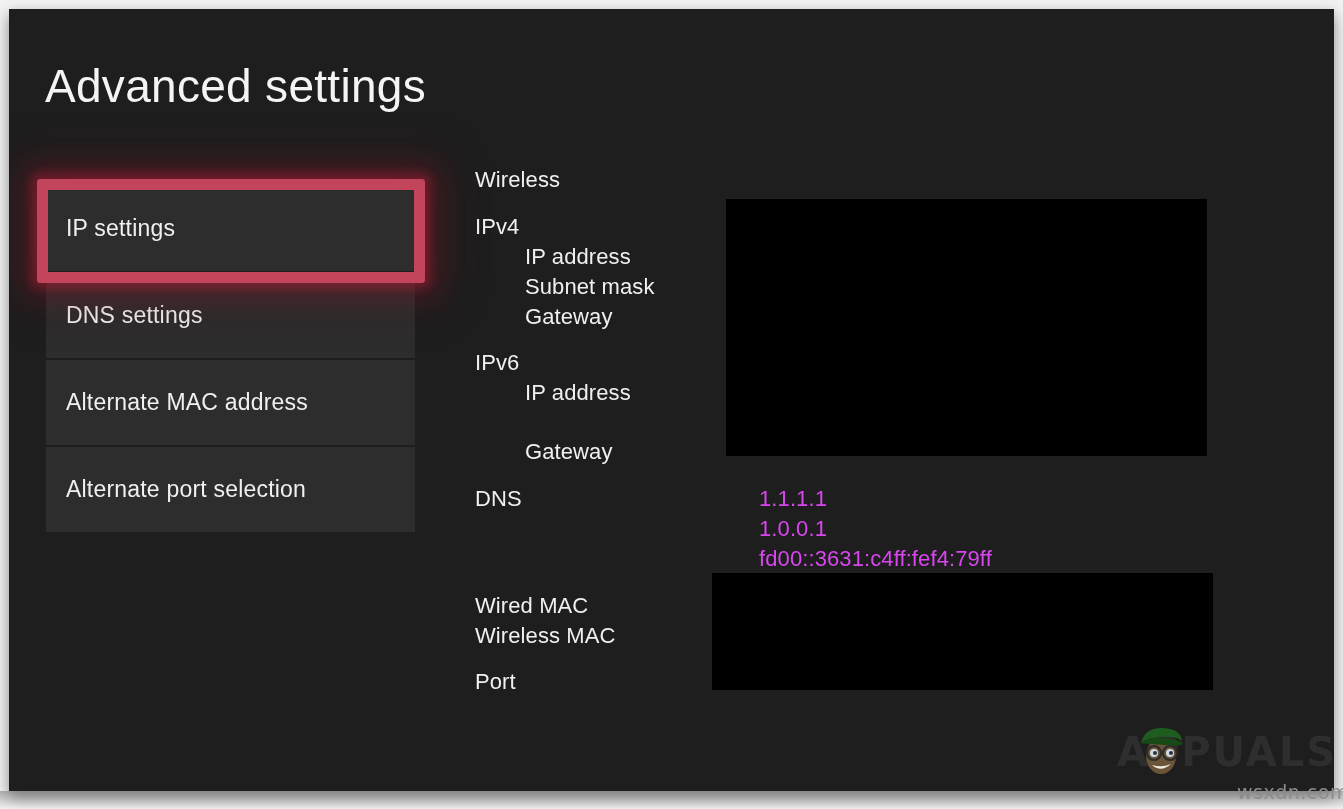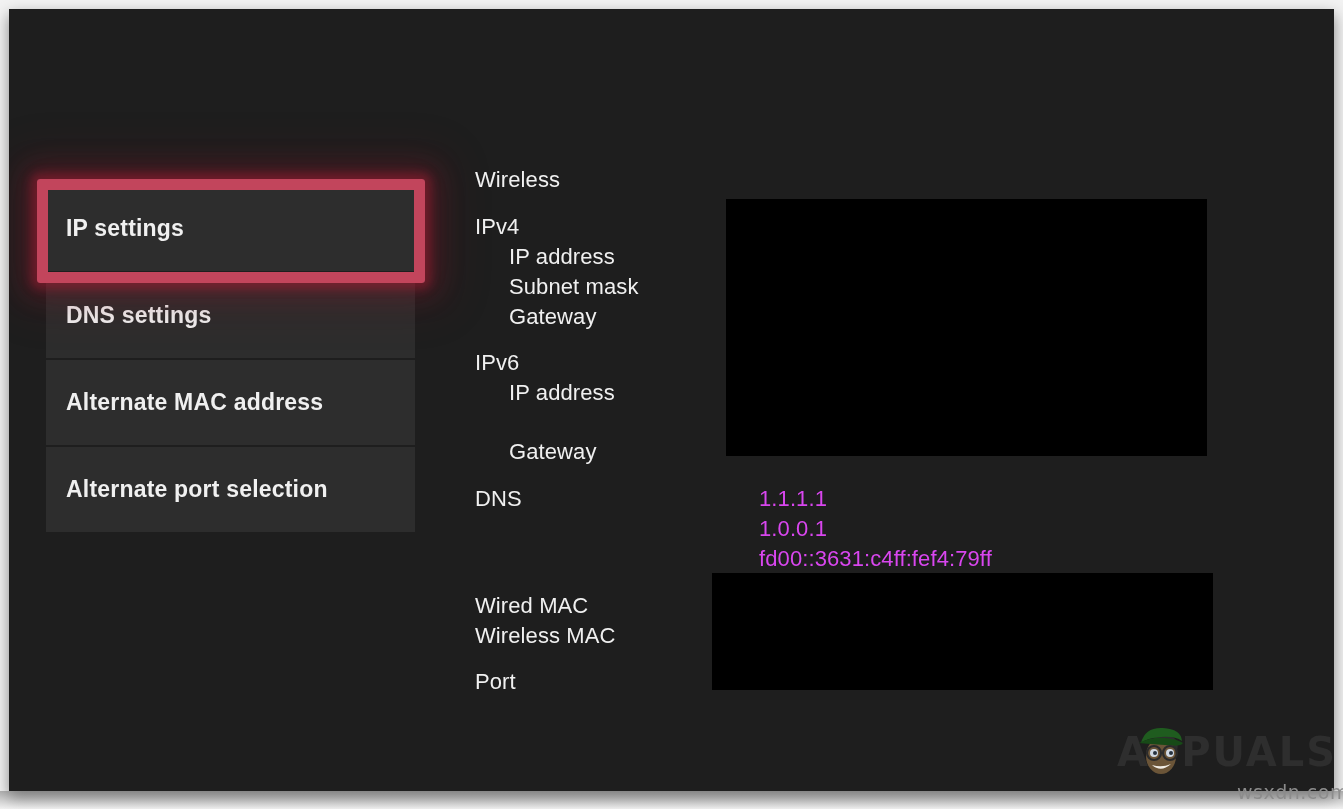--- a/index.html
+++ b/index.html
@@ -67,21 +67,21 @@
     height: 85px;
     background: #2d2d2d;
     margin-bottom: 2px;
     display: flex;
     align-items: center;
     box-sizing: border-box;
     padding-left: 20px;
   }
   .sidebar-item .label {
     font-size: 23px;
-    font-weight: 700;
+    font-weight: 400;
     color: #f0f0f0;
     letter-spacing: 0.2px;
     white-space: nowrap;
   }
   
   #highlight-box {
     position: absolute;
     left: 28px;
     top: 170px;
     width: 388px;
@@ -107,21 +107,21 @@
   }
   .detail-label {
     position: absolute;
     font-size: 22px;
     font-weight: 300;
     color: #f0f0f0;
     white-space: nowrap;
     letter-spacing: 0.1px;
   }
   .detail-label.level-0 { left: 466px; }
-  .detail-label.level-1 { left: 500px; }
+  .detail-label.level-1 { left: 516px; }
 
   .detail-value {
     position: absolute;
     left: 750px;
     font-size: 22px;
     font-weight: 300;
     color: #d946ef;
     white-space: nowrap;
     letter-spacing: 0.1px;
   }
@@ -170,20 +170,21 @@
     white-space: nowrap;
   }
 </style>
 </head>
 <body>
 
 <div id="screenshot-frame">
 
   <div id="screen">
 
+    <div id="page-title">Advanced settings</div>
 
     <div id="sidebar">
 
       <div class="sidebar-item">
         <span class="label">IP settings</span>
       </div>
 
       <div class="sidebar-item">
         <span class="label">DNS settings</span>
       </div>

